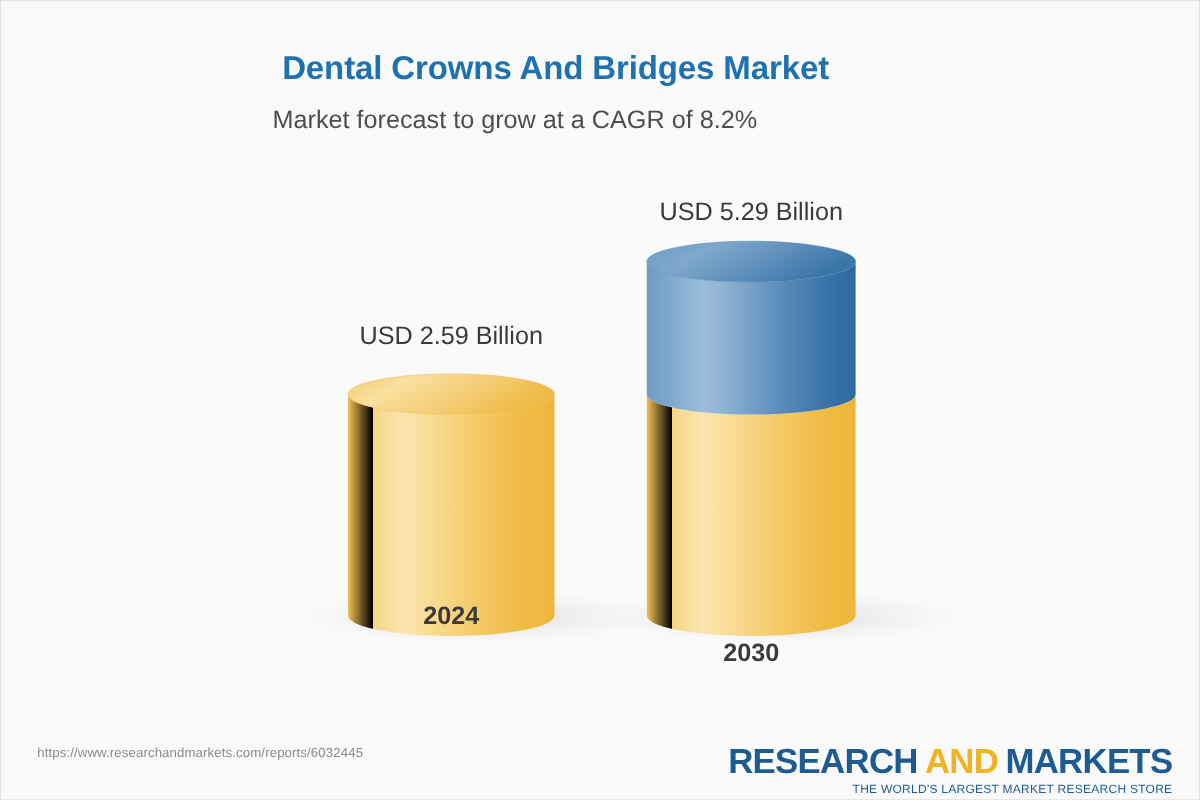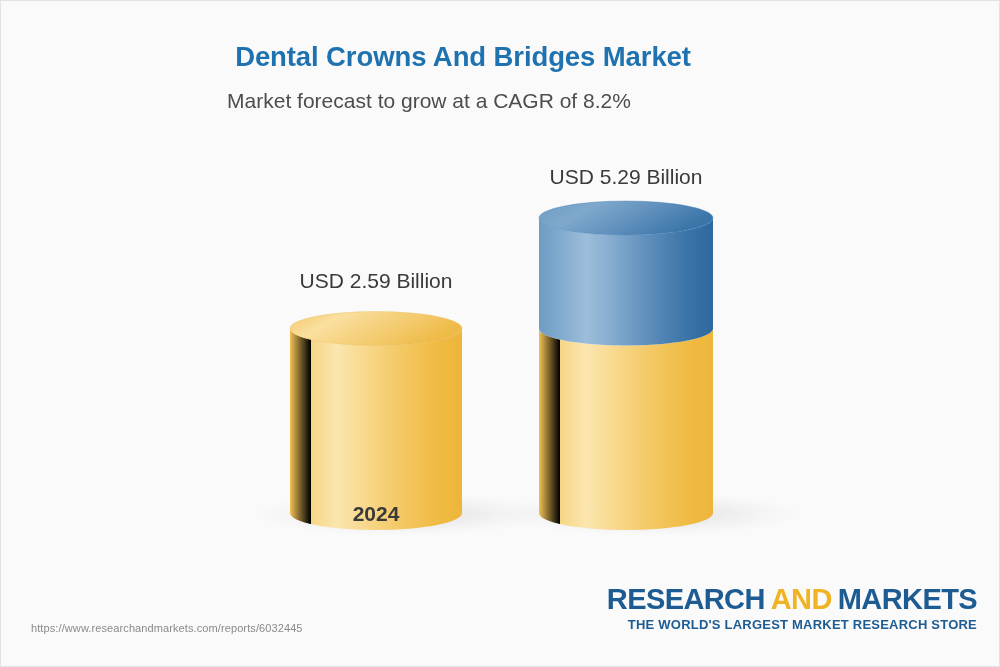--- a/index.html
+++ b/index.html
@@ -83,35 +83,35 @@
     position: absolute;
     left: 30px;
     top: 621px;
     font-size: 11px;
     color: #8a8a8a;
     letter-spacing: 0.1px;
   }
   #logo {
     position: absolute;
     right: 22px;
-    top: 584px;
+    top: 620px;
     text-align: right;
   }
   #logo-wordmark {
     font-size: 29px;
     font-weight: bold;
     letter-spacing: -0.6px;
     line-height: 1.02;
     white-space: nowrap;
   }
   .logo-word-blue { color: #1d5c93; }
   .logo-word-gold { color: #f0b323; }
   #logo-tagline {
-    font-size: 13px;
-    font-weight: bold;
+    font-size: 10px;
+    font-weight: normal;
     color: #1d5c93;
     letter-spacing: 0.22px;
     line-height: 1.2;
     margin-top: 2px;
     white-space: nowrap;
   }
 </style>
 </head>
 <body>
 
@@ -197,20 +197,21 @@
 
         <ellipse cx="625" cy="217" rx="87" ry="17" fill="url(#gradBlueTop)"></ellipse>
         <ellipse cx="625" cy="217" rx="87" ry="17" fill="none" stroke="#4b83b4" stroke-opacity="0.5" stroke-width="0.8"></ellipse>
       </g>
     </svg>
 
     <div class="value-label" id="value-label-0">USD 2.59 Billion</div>
     <div class="value-label" id="value-label-1">USD 5.29 Billion</div>
 
     <div class="cat-label" id="cat-label-0">2024</div>
+    <div class="cat-label" id="cat-label-1">2030</div>
   </div>
 
   <div id="footer-url">https://www.researchandmarkets.com/reports/6032445</div>
 
   <div id="logo">
     <div id="logo-wordmark"><span class="logo-word-blue">RESEARCH</span><span class="logo-word-gold" style="margin:0 6px;">AND</span><span class="logo-word-blue">MARKETS</span></div>
     <div id="logo-tagline">THE WORLD'S LARGEST MARKET RESEARCH STORE</div>
   </div>
 
 </div>

